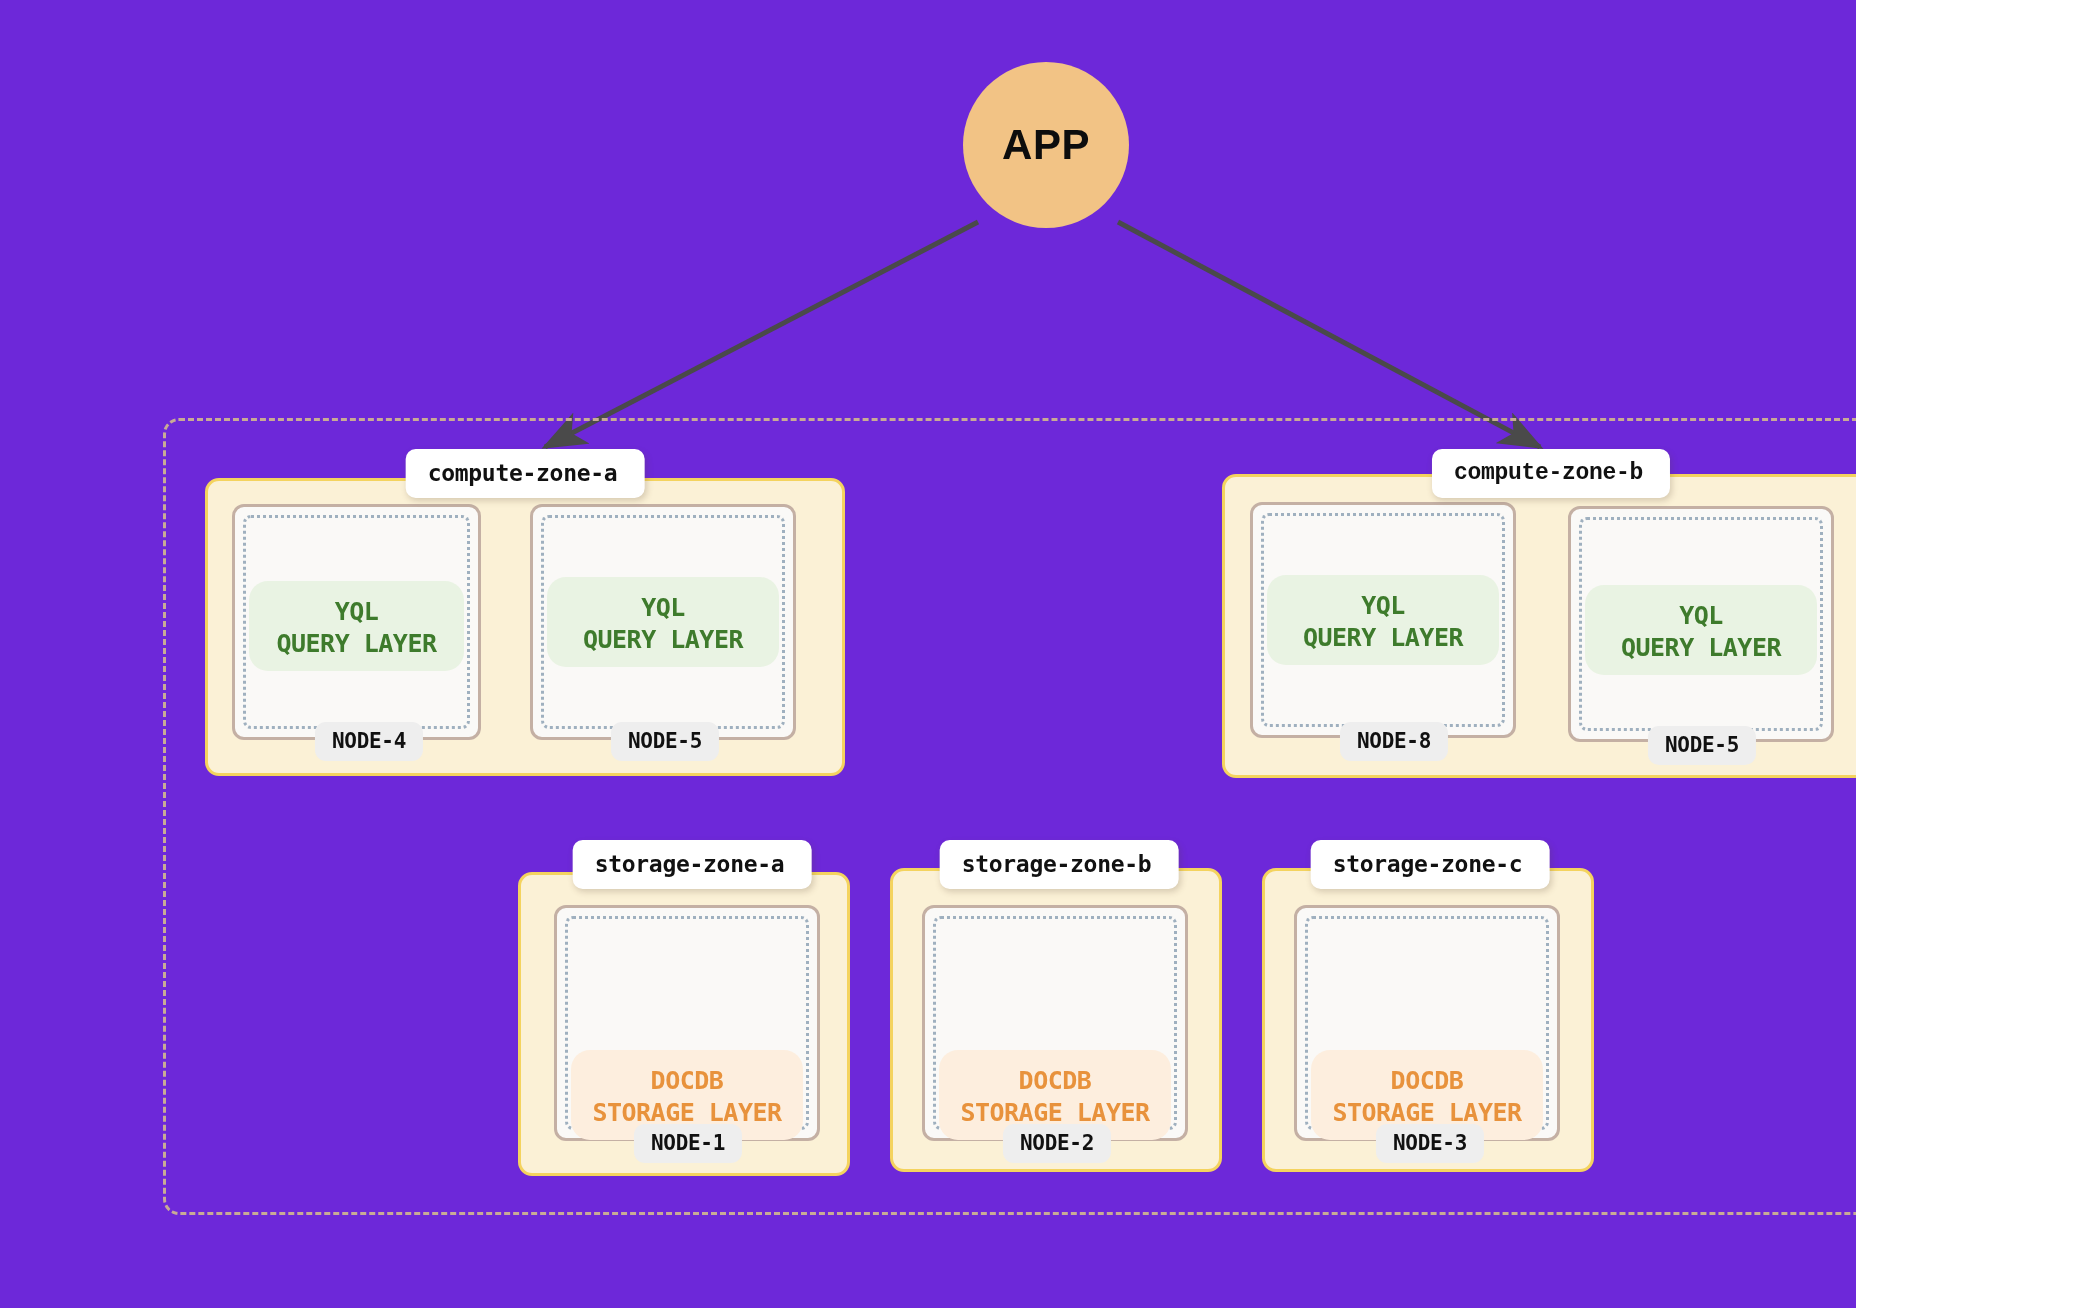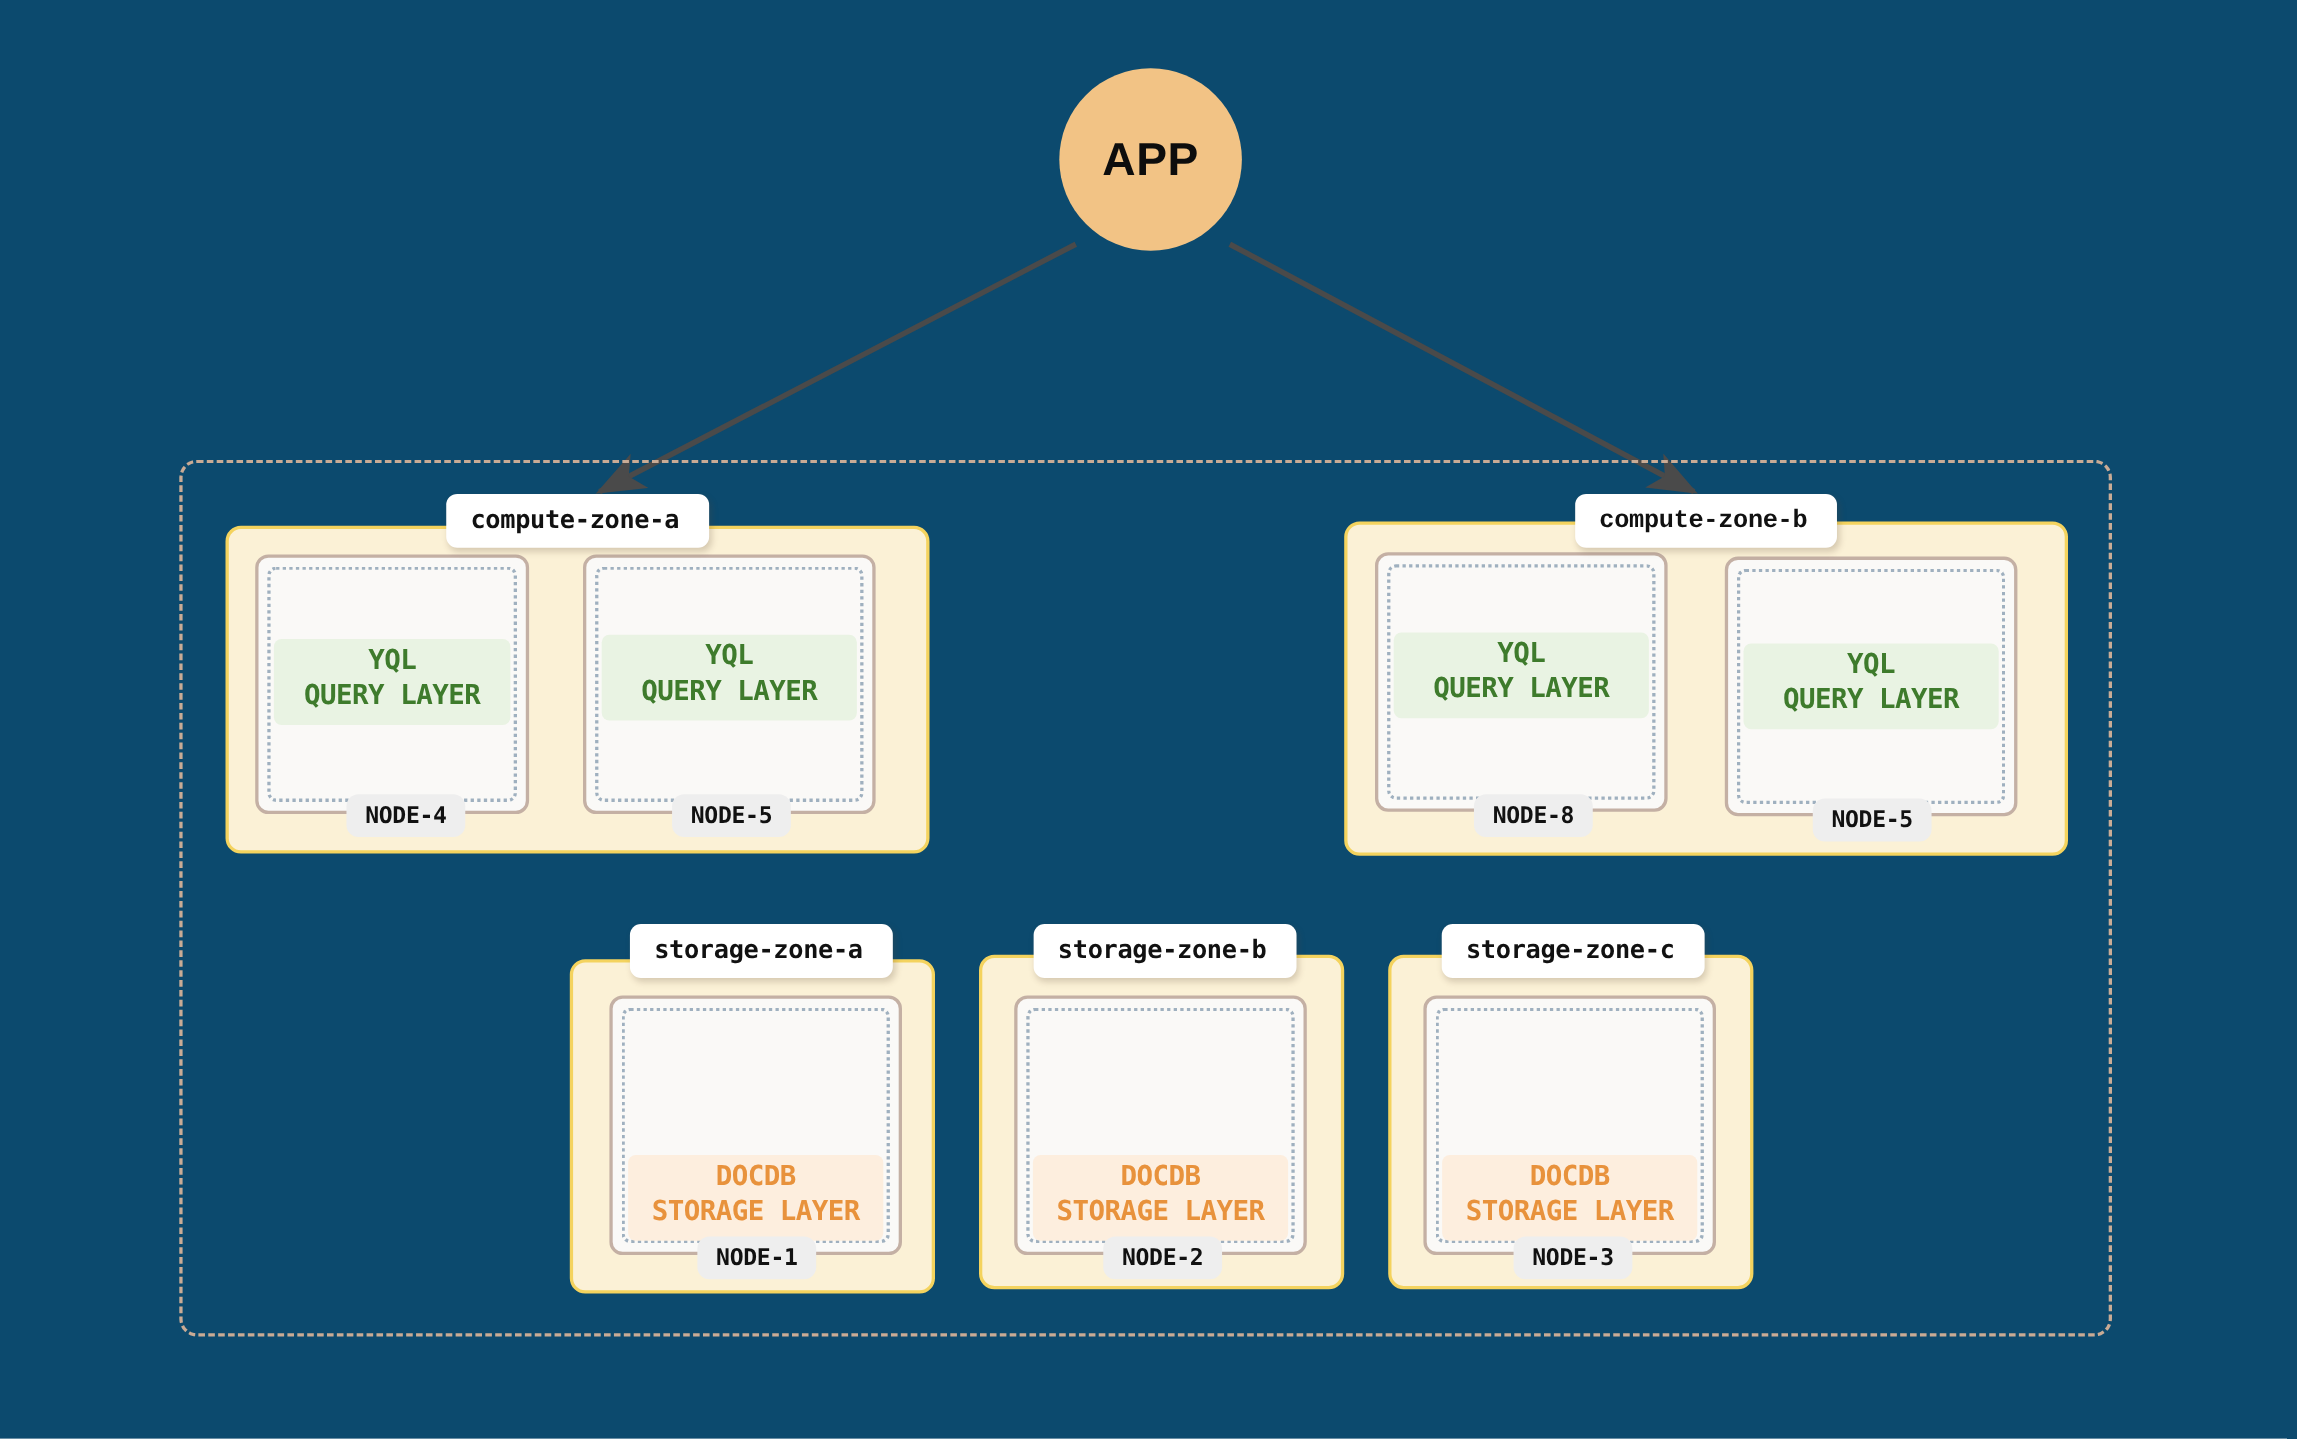--- a/index.html
+++ b/index.html
@@ -5,23 +5,23 @@
   html, body {
     margin: 0;
     padding: 0;
     background: #ffffff;
   }
   body {
     font-family: "DejaVu Sans Mono", monospace;
   }
   #stage {
     position: relative;
-    width: 2088px;
+    width: 1856px;
     height: 1308px;
-    background: #0c4a6e;
+    background: #6d28d9;
     overflow: hidden;
   }
 
   
   .app-circle {
     position: absolute;
     left: 963px;
     top: 62px;
     width: 166px;
     height: 166px;
@@ -104,23 +104,23 @@
     border: 3px dotted #9fb0bf;
     border-radius: 8px;
     box-sizing: border-box;
   }
 
   
   .layer {
     position: absolute;
     left: 14px;
     right: 14px;
-    border-radius: 7px;
+    border-radius: 19px;
     text-align: center;
-    padding: 3px 0 11px 0;
+    padding: 15px 0 11px 0;
     font-family: "DejaVu Sans Mono", monospace;
     font-weight: bold;
     font-size: 25px;
     line-height: 1.28;
     letter-spacing: -0.5px;
   }
   .layer.yql {
     background: #e9f3e3;
     color: #3e7b2c;
   }

